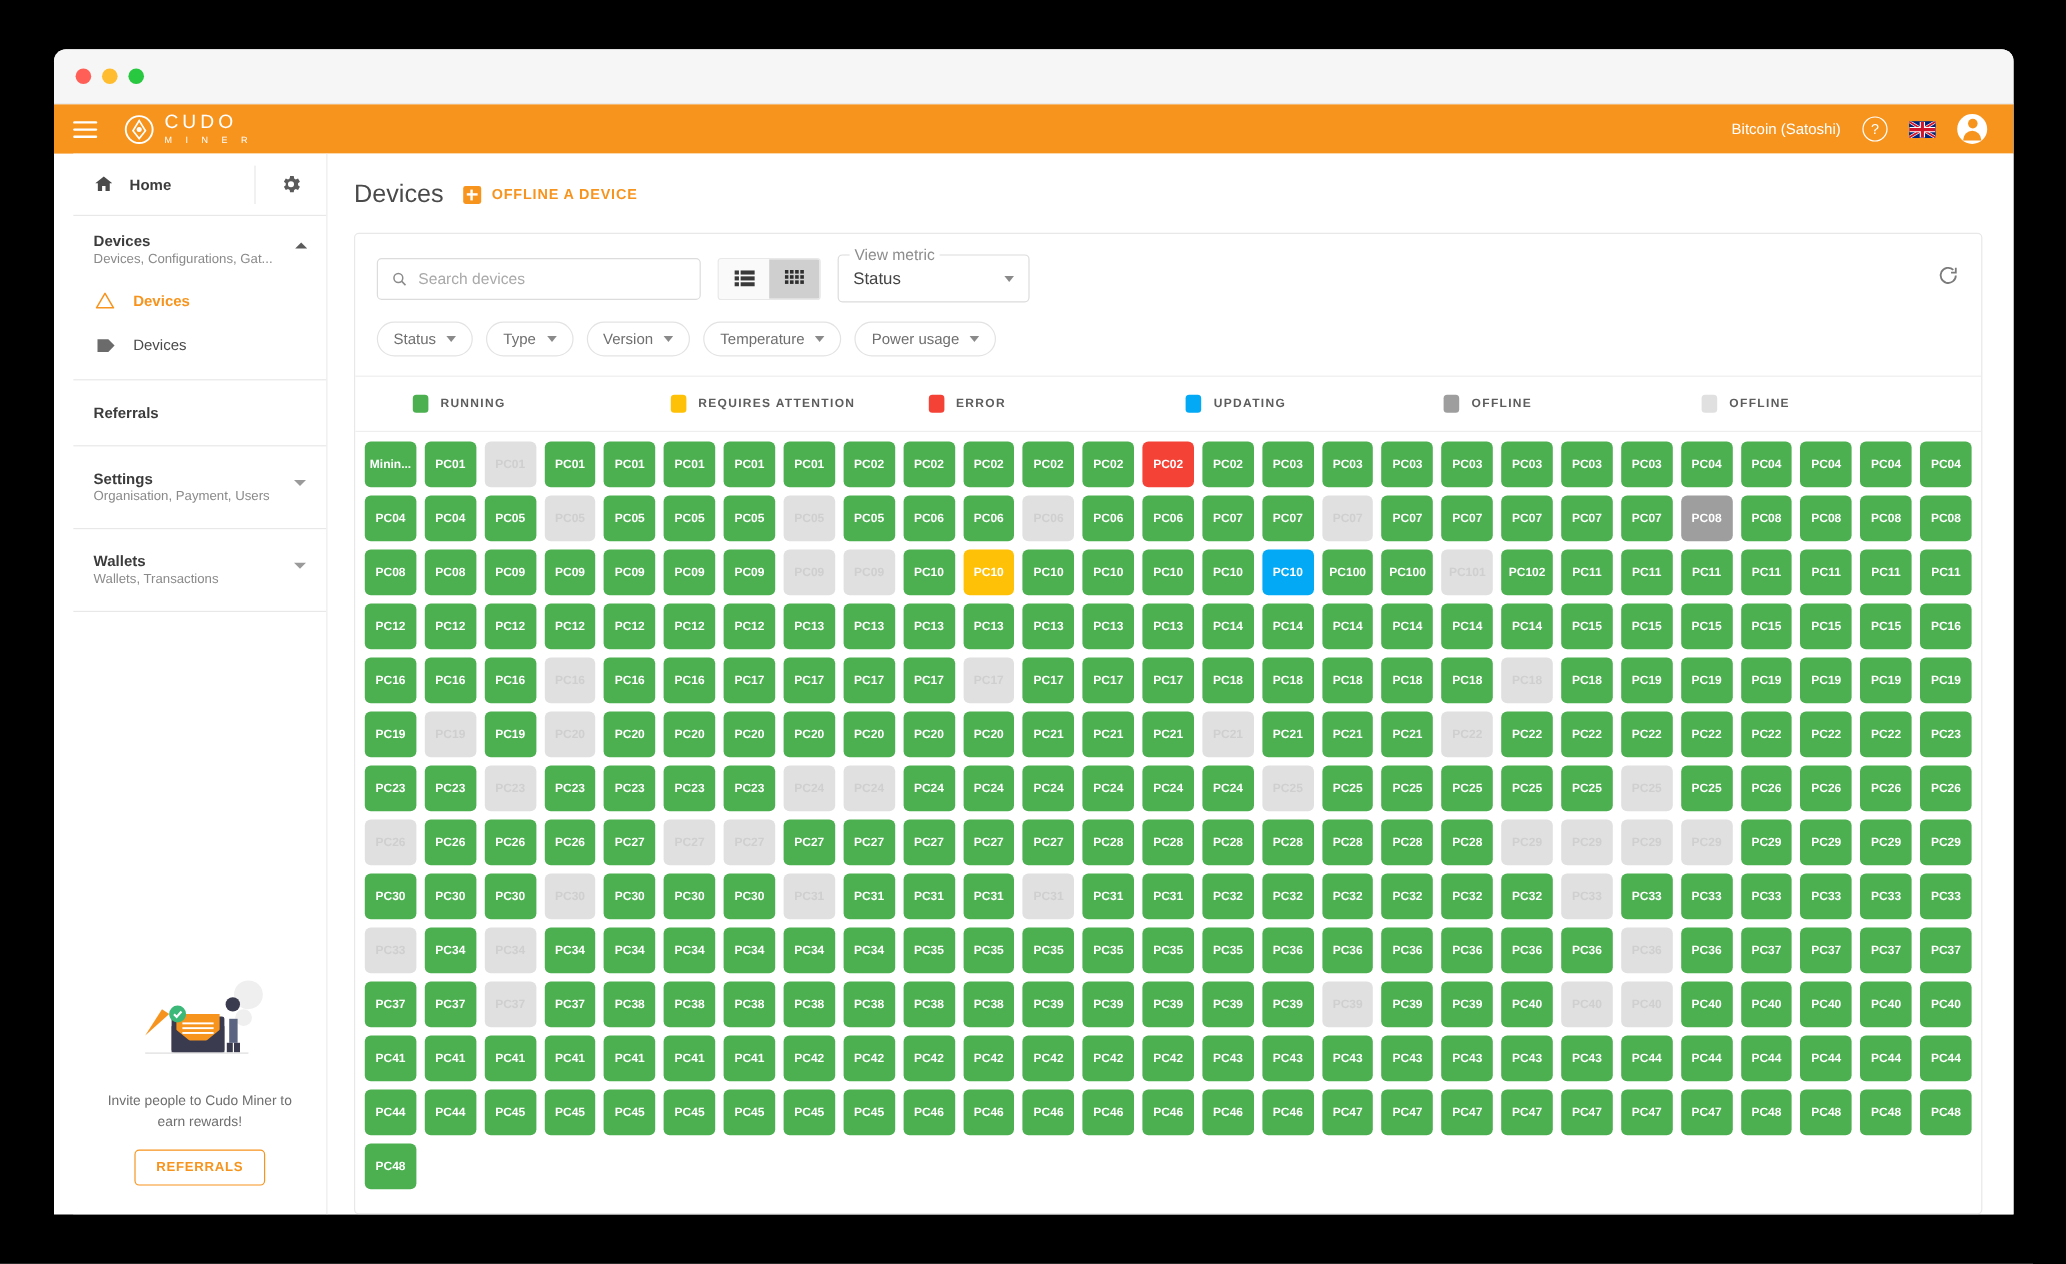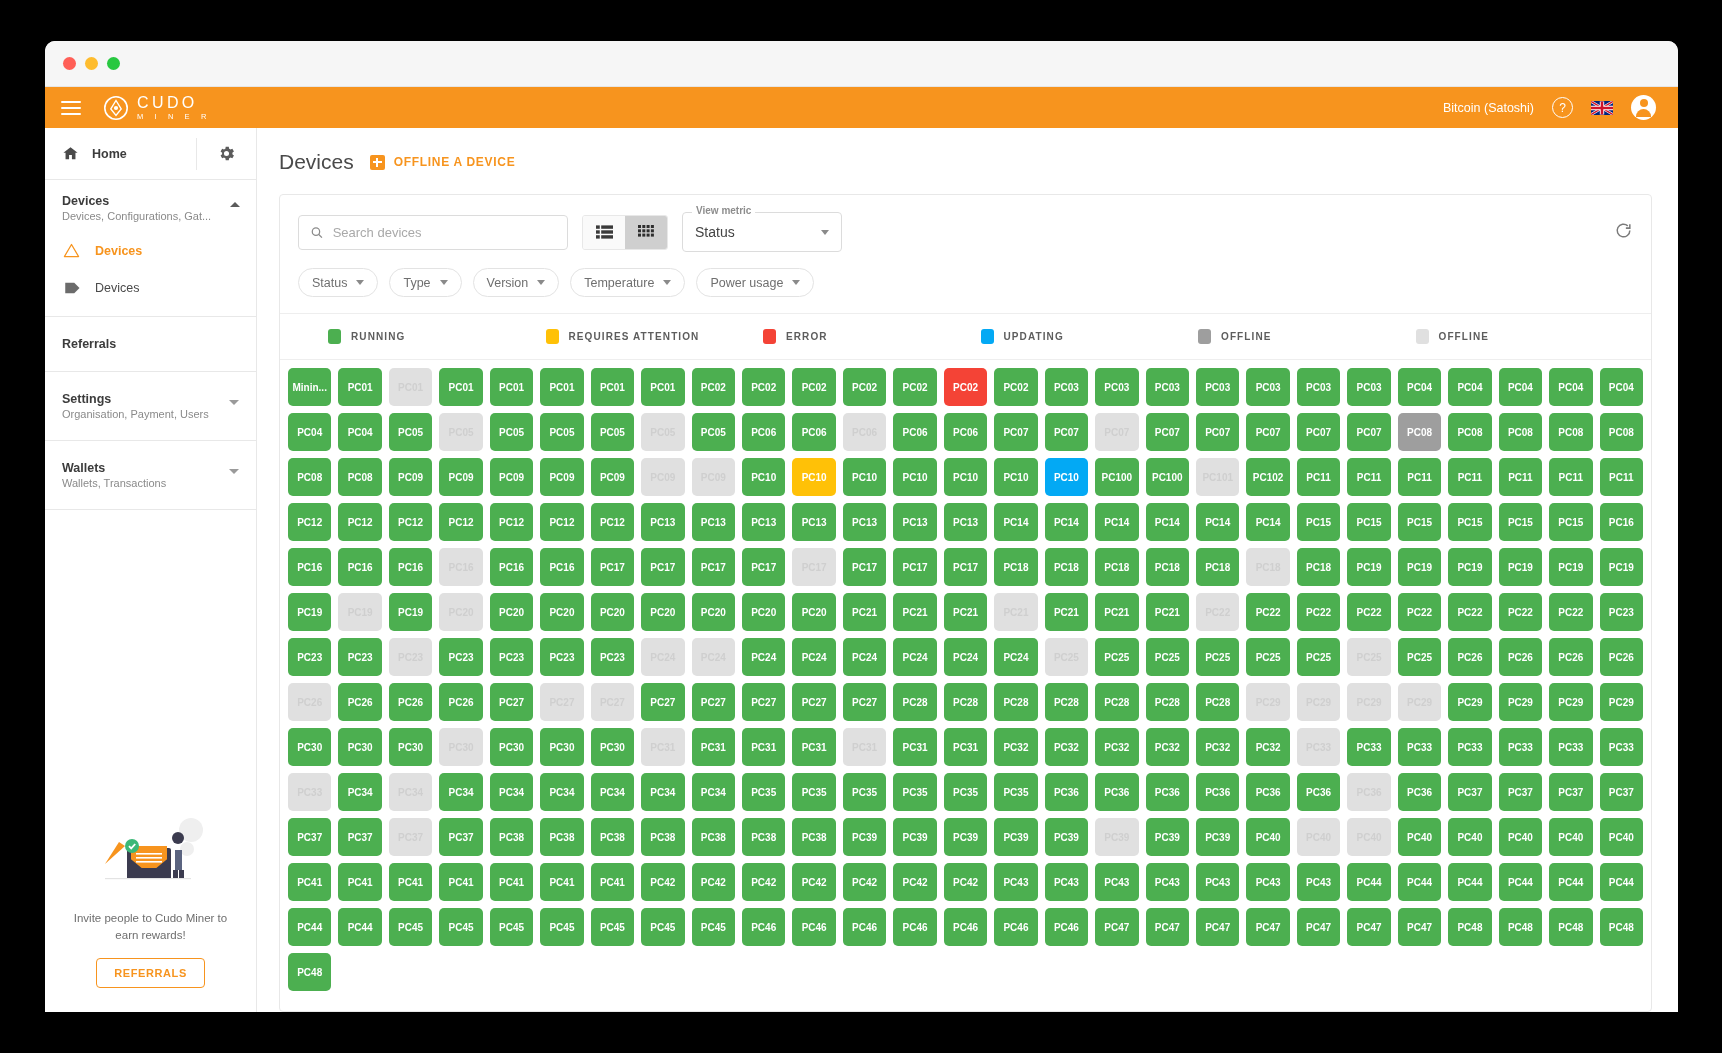--- a/index.html
+++ b/index.html
@@ -51,21 +51,21 @@
   .currency { font-size: 12.5px; }
   .circ-icon { width:21px; height:21px; border:1.6px solid #fff; border-radius:50%;
     display:flex; align-items:center; justify-content:center; font-size:12px; cursor:pointer;}
   .flag { width:22px; height:14px; border-radius:1px; overflow:hidden; position:relative; background:#00247d; cursor:pointer;}
   .avatar-ic { width:25px; height:25px; border-radius:50%; background:#fff; position:relative; cursor:pointer; }
   .avatar-ic::before { content:""; position:absolute; width:8px;height:8px;border-radius:50%;
     background:#F7941E; left:8.5px; top:4px; }
   .avatar-ic::after { content:""; position:absolute; width:15px;height:8px;border-radius:8px 8px 0 0;
     background:#F7941E; left:5px; top:14px; }
   
-  .body-split { flex:1 1 auto; display:flex; min-height:0; }
+  .body-split { flex:1 1 auto; display:flex; min-height:0;margin-left:16px; }
   
   .sidebar {
     width: 212px; flex: 0 0 212px;
     background:#fff;
     border-right:1px solid #e8e8e8;
     display:flex; flex-direction:column;
     overflow:hidden;
   }
   .side-home {
     height: 52px; display:flex; align-items:center;
@@ -118,21 +118,21 @@
      font-family:"Liberation Sans", sans-serif; background:transparent;}
   .search-box input::placeholder { color:#a9a9a9; }
   .viewtoggle { display:flex; height:35px; border:1px solid #e8e8e8; border-radius:3px; overflow:hidden;}
   .vt { width:42px; display:flex; align-items:center; justify-content:center; cursor:pointer; background:#fafafa;}
   .vt.on { background:#cfcfcf; }
   .metric-wrap { position:relative; width:160px; height:40px; }
   .metric-field { position:absolute; inset:0; border:1px solid #dcdcdc; border-radius:4px;
     display:flex; align-items:center; padding:0 12px; }
   .metric-val { font-size:14px; color:#444; }
   .metric-legend { position:absolute; top:-7px; left:10px; background:#fff; padding:0 4px;
-    font-size:10px; color:#8d8d8d;font-weight:bold; }
+    font-size:13px; color:#8d8d8d; }
   .metric-arrow { margin-left:auto; width:0;height:0;border-left:4.5px solid transparent;
      border-right:4.5px solid transparent;border-top:5.5px solid #8a8a8a; }
   .refresh { margin-left:auto; cursor:pointer; }
   .chips { display:flex; gap:11px; padding: 16px 18px 16px 18px; flex:0 0 auto;}
   .chip { height:29px; border:1px solid #e3e3e3; border-radius:15px; display:flex; align-items:center;
      gap:9px; padding:0 13px; cursor:pointer; }
   .chip .lbl { font-size:12.5px; color:#6f6f6f; }
   .chip .arr { width:0;height:0;border-left:4px solid transparent;border-right:4px solid transparent;
      border-top:5px solid #8a8a8a; }
   .legend { border-top:1px solid #eee; border-bottom:1px solid #eee; height:47px;

